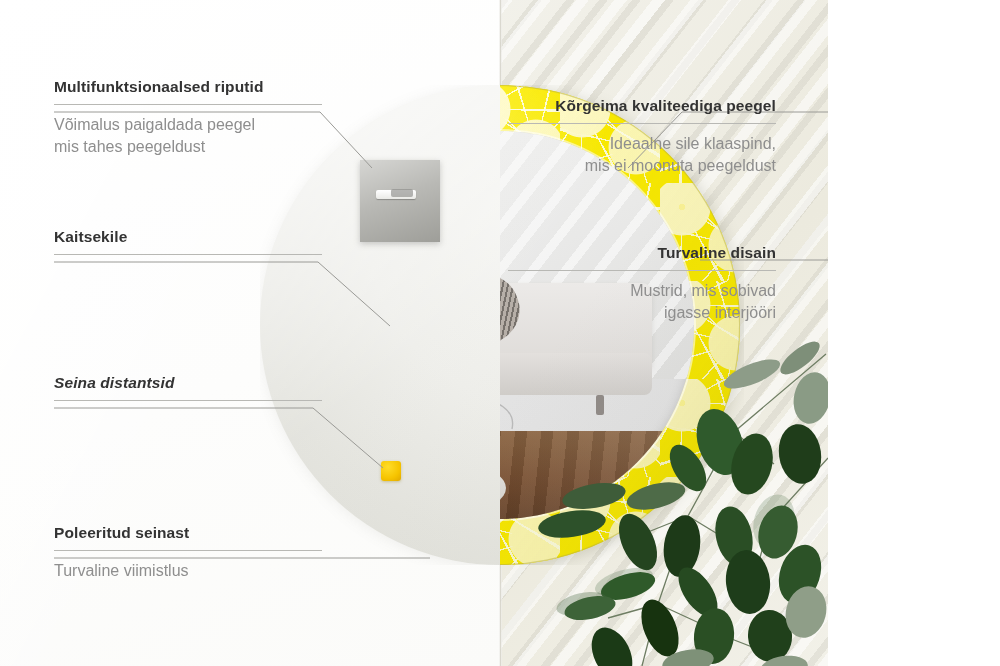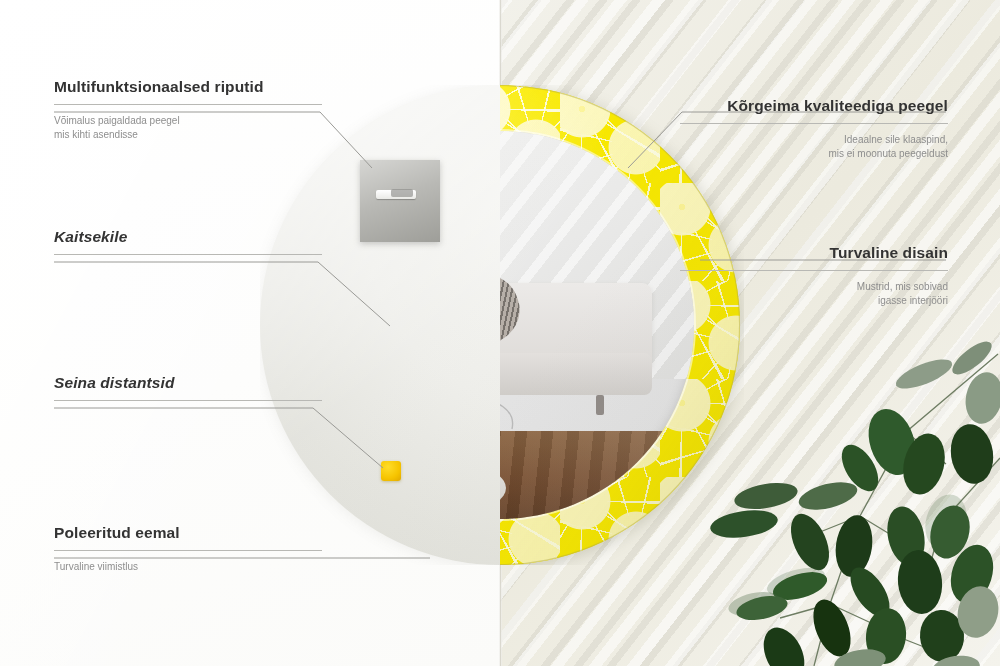--- a/index.html
+++ b/index.html
@@ -2,21 +2,21 @@
 <html lang="et"><head>
 <meta charset="utf-8">
 <title>Peegel infograafika</title>
 <style>
   html,body{margin:0;padding:0;}
   body{
     width:1000px;height:666px;overflow:hidden;position:relative;
     font-family:"Liberation Sans","DejaVu Sans",sans-serif;
     background:#ffffff;
   }
-  #stage{position:absolute;inset:0;width:1000px;height:666px;overflow:hidden;}
+  #stage{position:absolute;inset:0;width:828px;height:666px;overflow:hidden;}
 
   
   .bg-left{
     position:absolute;left:0;top:0;width:500px;height:666px;
     background:linear-gradient(160deg,#ffffff 0%,#fdfdfc 55%,#fbfbf9 100%);
   }
   .bg-right{
     position:absolute;left:500px;top:0;width:500px;height:666px;
     background:
       repeating-linear-gradient(128deg,
@@ -188,27 +188,27 @@
   }
 
   
   .callout{position:absolute;}
   .callout h3{
     margin:0 0 7px 0;font-size:15.5px;font-weight:bold;color:#333333;letter-spacing:.1px;
     line-height:1.2;
   }
   .callout .rule{height:1px;background:#b8b8b4;}
   .callout p{
-    margin:9px 0 0 0;font-size:10px;color:#8e8e8e;line-height:1.42;font-weight:normal;
+    margin:9px 0 0 0;font-size:16px;color:#8e8e8e;line-height:1.42;font-weight:normal;
   }
   .callout.left{left:54px;width:268px;text-align:left;}
   .callout.right{right:52px;width:268px;text-align:right;margin-top:19px;}
 
   .c1{top:78px;}
-  .c2{top:228px;font-style:italic;}
+  .c2{top:228px;}
   .c3{top:374px;font-style:italic;}
   .c4{top:524px;}
   .r1{top:78px;}
   .r2{top:225px;}
 
   
   .leaders{position:absolute;inset:0;width:1000px;height:666px;pointer-events:none;}
   .leader{stroke:#9a9a96;stroke-width:1;fill:none;}
 
   
@@ -277,36 +277,36 @@
     <path class="leader" d="M54 558 H430"></path>
     <path class="leader" d="M946 112 H682 L628 168"></path>
     <path class="leader" d="M946 260 H700"></path>
   </svg>
 
   <div class="callout left c1">
     <h3>Multifunktsionaalsed riputid</h3>
     <div class="rule"></div>
     <p>
       <span>Võimalus paigaldada peegel</span><br>
-      <span>mis kihti asendisse</span>
+      <span>mis tahes peegeldust</span>
     </p>
   </div>
 
   <div class="callout left c2">
     <h3>Kaitsekile</h3>
     <div class="rule"></div>
   </div>
 
   <div class="callout left c3">
     <h3>Seina distantsid</h3>
     <div class="rule"></div>
   </div>
 
   <div class="callout left c4">
-    <h3>Poleeritud eemal</h3>
+    <h3>Poleeritud seinast</h3>
     <div class="rule"></div>
     <p>
       <span>Turvaline viimistlus</span>
     </p>
   </div>
 
   <div class="callout right r1">
     <h3>Kõrgeima kvaliteediga peegel</h3>
     <div class="rule"></div>
     <p>

